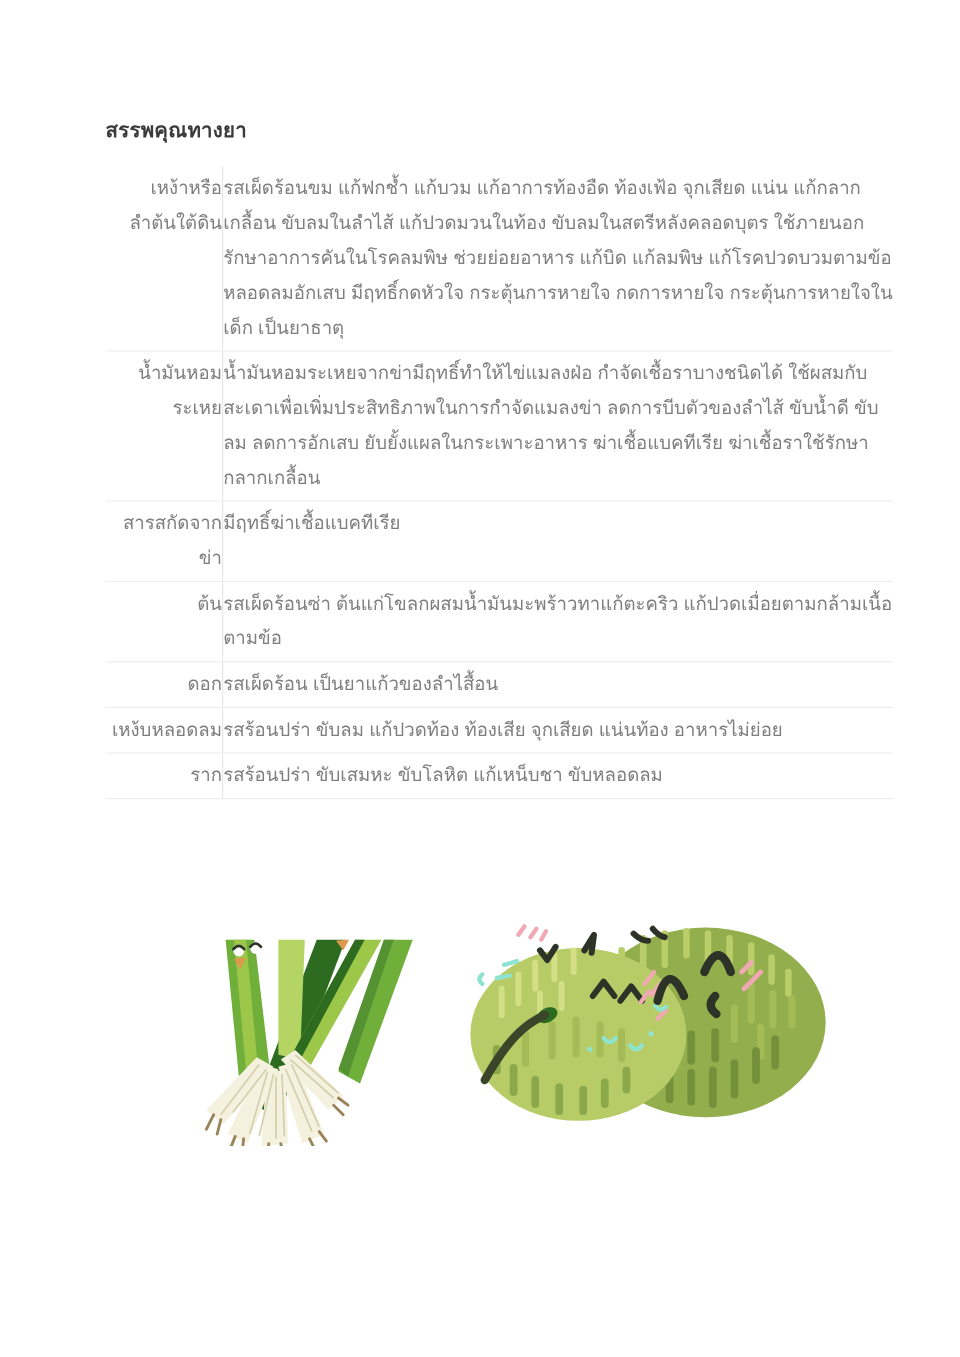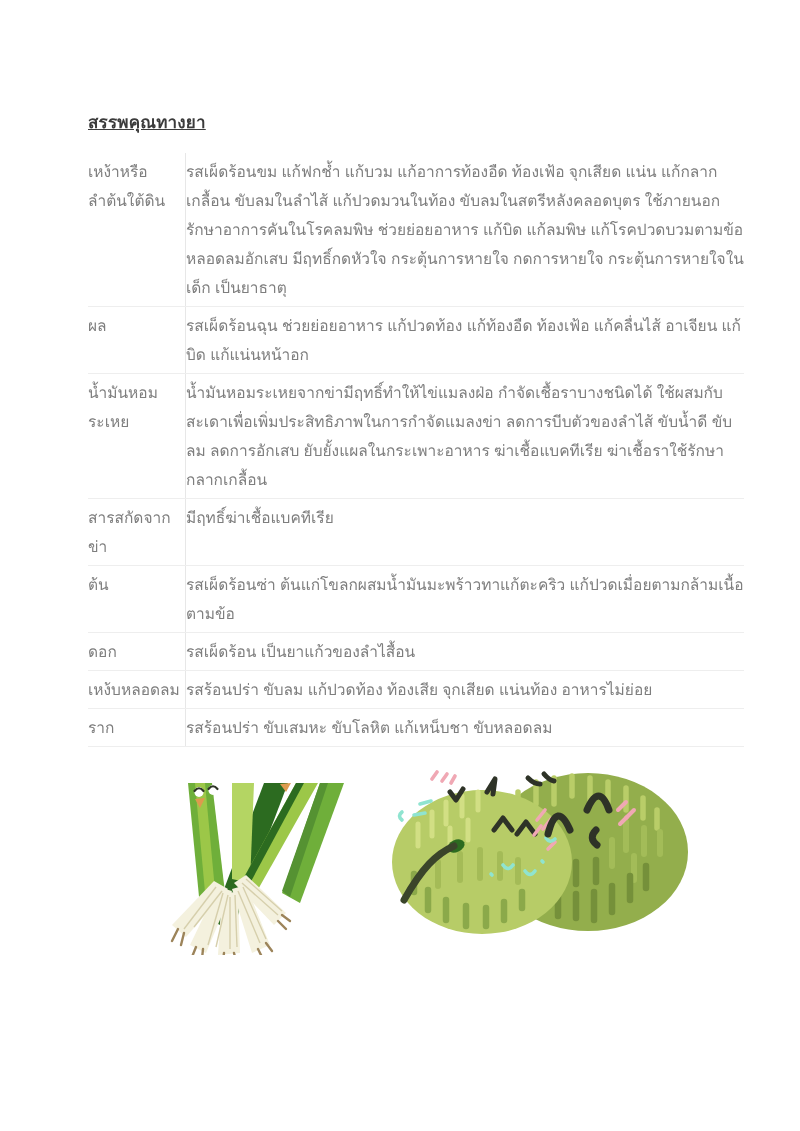--- a/index.html
+++ b/index.html
@@ -6,31 +6,31 @@
     --bg:#ffffff; --title:#3b3b3b; --text:#7e7e7e; --border:#eeeeee; --border-v:#e7e7e7;
   }
   html,body{margin:0;padding:0;background:var(--bg);}
   .page{
     position:relative; width:800px; height:1131px; overflow:hidden;
     background:var(--bg);
     font-family:"Liberation Sans","DejaVu Sans",sans-serif;
   }
   .content{ padding:94px 58px 0 88px; }
   .doc-title{
-    margin:14px 0 18px 0; font-size:17px; font-weight:bold; color:var(--title); letter-spacing:.2px;text-decoration:underline;
+    margin:0 0 18px 0; font-size:17px; font-weight:bold; color:var(--title); letter-spacing:.2px;
   }
   table.props{
     width:656px; border-collapse:collapse; table-layout:fixed;
     font-size:15.5px; color:var(--text);
   }
   table.props td{
     vertical-align:top; padding:4px 0; line-height:29px;
     border-bottom:1px solid var(--border);
   }
-  td.cell-label{ width:97px; border-right:1px solid var(--border-v); padding-right:6px; }
+  td.cell-label{ width:97px; border-right:1px solid var(--border-v); padding-right:6px;text-align:right; }
   td.cell-text{ padding-left:10px; padding-right:34px;margin-left:14px; }
   .art{ position:absolute; pointer-events:none; }
   .art-left{ left:168px; top:783px; width:178px; height:172px; }
   .art-right{ left:390px; top:770px; width:300px; height:165px; }
 
   
   .g-dark{fill:var(--green-dark);} .g-mid{fill:var(--green-mid);}
   .g-mid2{fill:var(--green-mid2);} .g-light{fill:var(--green-light);}
   .g-pale{fill:var(--green-pale);}
   .cream{fill:var(--cream);} .cream-line{stroke:var(--cream-line);}
@@ -54,24 +54,20 @@
 
     <h1 class="doc-title">สรรพคุณทางยา</h1>
 
     <table class="props">
       <tbody>
       <tr>
         <td class="cell-label">เหง้าหรือลำต้นใต้ดิน</td>
         <td class="cell-text">รสเผ็ดร้อนขม แก้ฟกช้ำ แก้บวม แก้อาการท้องอืด ท้องเฟ้อ จุกเสียด แน่น แก้กลากเกลื้อน ขับลมในลำไส้ แก้ปวดมวนในท้อง ขับลมในสตรีหลังคลอดบุตร ใช้ภายนอกรักษาอาการคันในโรคลมพิษ ช่วยย่อยอาหาร แก้บิด แก้ลมพิษ แก้โรคปวดบวมตามข้อ หลอดลมอักเสบ มีฤทธิ์กดหัวใจ กระตุ้นการหายใจ กดการหายใจ กระตุ้นการหายใจในเด็ก เป็นยาธาตุ</td>
       </tr>
 
-      <tr>
-        <td class="cell-label">ผล</td>
-        <td class="cell-text">รสเผ็ดร้อนฉุน ช่วยย่อยอาหาร แก้ปวดท้อง แก้ท้องอืด ท้องเฟ้อ แก้คลื่นไส้ อาเจียน แก้บิด แก้แน่นหน้าอก</td>
-      </tr>
 
 
       <tr>
         <td class="cell-label">น้ำมันหอมระเหย</td>
         <td class="cell-text">น้ำมันหอมระเหยจากข่ามีฤทธิ์ทำให้ไข่แมลงฝ่อ กำจัดเชื้อราบางชนิดได้ ใช้ผสมกับสะเดาเพื่อเพิ่มประสิทธิภาพในการกำจัดแมลงข่า ลดการบีบตัวของลำไส้ ขับน้ำดี ขับลม ลดการอักเสบ ยับยั้งแผลในกระเพาะอาหาร ฆ่าเชื้อแบคทีเรีย ฆ่าเชื้อราใช้รักษากลากเกลื้อน</td>
       </tr>
 
       <tr>
         <td class="cell-label">สารสกัดจากข่า</td>
         <td class="cell-text">มีฤทธิ์ฆ่าเชื้อแบคทีเรีย</td>

